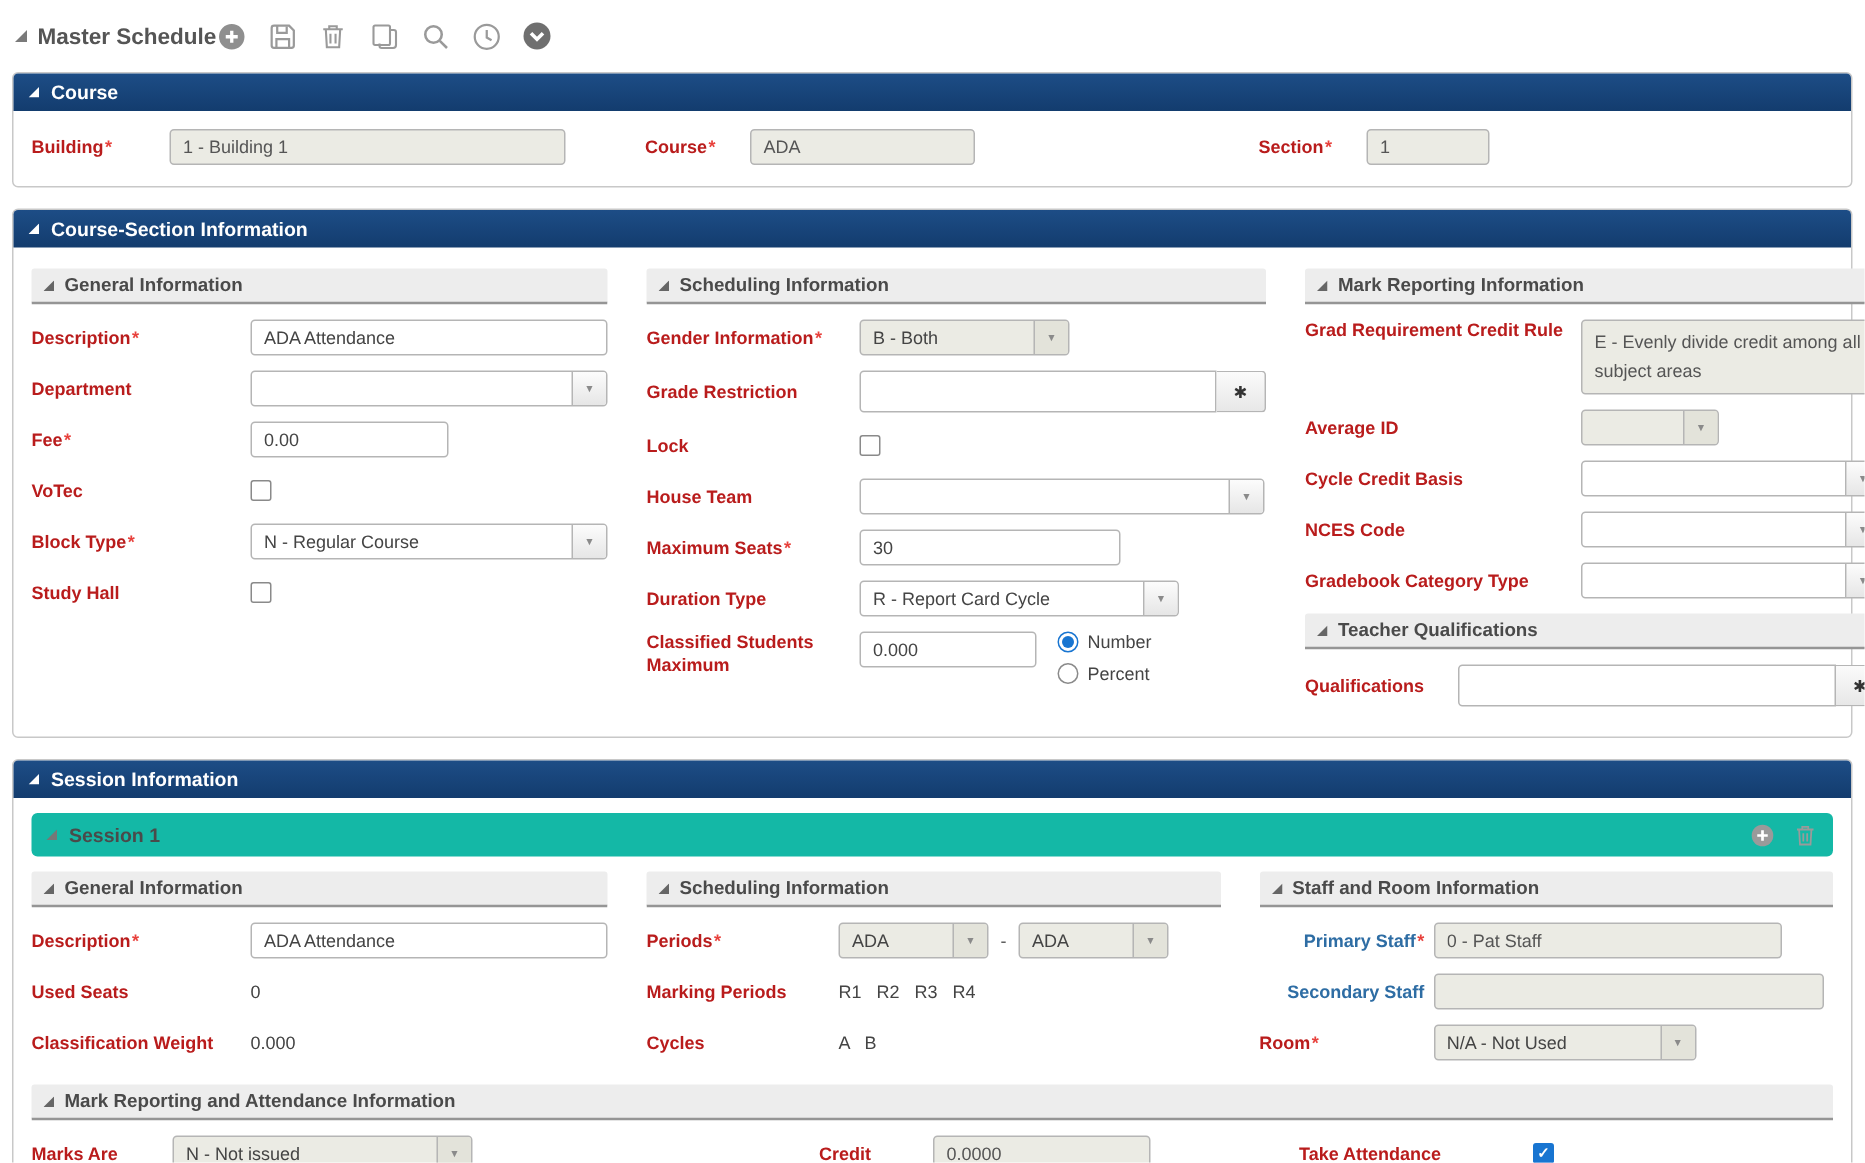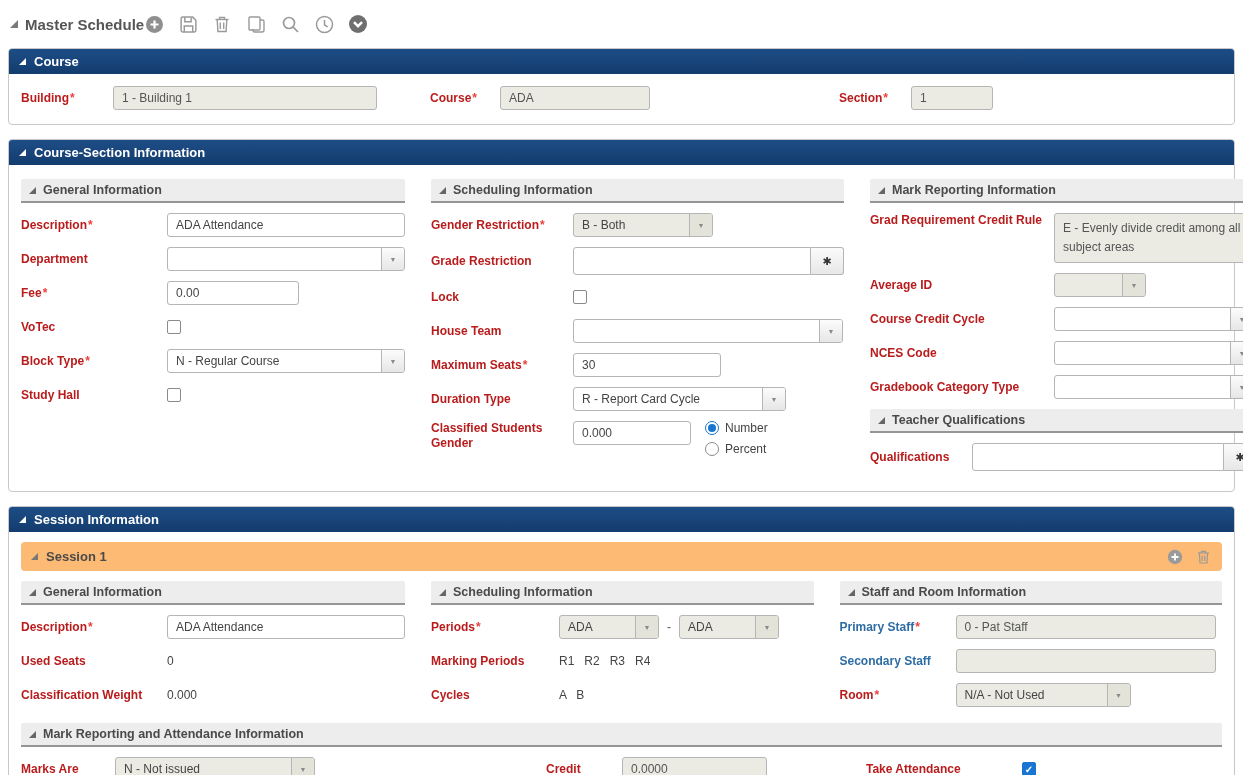--- a/index.html
+++ b/index.html
@@ -21,21 +21,21 @@
 
   .cols{display:grid;grid-template-columns:1fr 1fr 1fr;column-gap:26px;}
 
   .sub-header{display:flex;align-items:center;gap:7px;background:#ededed;border-bottom:2px solid #959595;
     padding:4px 8px;font-weight:bold;font-size:12.5px;color:#4a4a4a;border-radius:2px 2px 0 0;margin-top:6px;}
 
   
   .frow{display:flex;align-items:center;margin:10px 0;min-height:24px;}
   .frow.top{align-items:flex-start;}
   .lbl{font-weight:bold;color:#b91c1c;flex:0 0 140px;line-height:1.25;padding-right:6px;}
-  .lbl.blue{color:#2e6da4;}
+  .lbl.blue{color:#2e6da4;text-align:right;}
   .c1 .lbl{flex-basis:140px;}
   .c2 .lbl{flex-basis:136px;}
   .c3 .lbl{flex-basis:178px;}
   .tq .lbl{flex-basis:96px;}
   .s1 .lbl{flex-basis:140px;}
   .s2 .lbl{flex-basis:122px;}
   .s3 .lbl{flex-basis:110px;}
   .req::after{content:"";}
   .req.show::after{content:"*";color:#e8413c;margin-left:1px;}
 
@@ -68,21 +68,21 @@
   .rad{width:14px;height:14px;border:1px solid #8a8a8a;border-radius:50%;background:#fff;display:inline-flex;
     align-items:center;justify-content:center;cursor:pointer;box-sizing:border-box;}
   .rad.selected{border-color:#1875d1;}
   .rad.selected::after{content:"";width:8px;height:8px;border-radius:50%;background:#1875d1;}
   .radlbl{color:#444;}
 
   .plain{color:#444;white-space:pre;}
   .dash{margin:0 8px;color:#555;}
 
   
-  .session-bar{display:flex;align-items:center;justify-content:space-between;background:#fdba74;
+  .session-bar{display:flex;align-items:center;justify-content:space-between;background:#14b8a6;
     border-radius:4px;padding:6px 10px;margin:2px 0 4px;}
   .session-bar-left{display:flex;align-items:center;gap:8px;font-weight:bold;font-size:13px;color:#4a4a4a;}
   .session-bar-right{display:flex;align-items:center;gap:12px;}
   .sbtn{background:none;border:none;padding:0;cursor:pointer;width:17px;height:17px;display:flex;align-items:center;justify-content:center;}
 
   .bottom-grid{display:grid;grid-template-columns:505px 300px auto;column-gap:20px;}
   .bg1 .lbl{flex-basis:88px;}
   .bg2 .lbl{flex-basis:70px;}
   .bg3 .lbl{flex-basis:150px;}
 </style>
@@ -219,21 +219,21 @@
       </div>
 
       <div class="c2">
         <div class="sub-header">
           <svg width="7" height="7">
               <polygon points="7,0 7,7 0,7" fill="#666"></polygon>
             </svg>
           <span>Scheduling Information</span>
         </div>
         <div class="frow">
-          <span class="lbl"><span>Gender Restriction</span><span class="req show"></span></span>
+          <span class="lbl"><span>Gender Information</span><span class="req show"></span></span>
           <div class="sel dis" style="width:140px;">
             <span class="sval">B - Both</span>
             <span class="sarr"></span>
           </div>
         </div>
         <div class="frow">
           <span class="lbl"><span>Grade Restriction</span></span>
           <span class="astgrp">
             <input class="inp" style="width: 238px;" value="">
             <span class="astbtn"></span>
@@ -245,31 +245,31 @@
         </div>
         <div class="frow">
           <span class="lbl"><span>House Team</span></span>
           <div class="sel" style="width:270px;">
             <span class="sval"></span>
             <span class="sarr"></span>
           </div>
         </div>
         <div class="frow">
           <span class="lbl"><span>Maximum Seats</span><span class="req show"></span></span>
-          <input class="inp" style="width: 148px;" value="30">
+          <input class="inp" style="width: 174px;" value="30">
         </div>
         <div class="frow">
           <span class="lbl"><span>Duration Type</span></span>
           <div class="sel" style="width:213px;">
             <span class="sval">R - Report Card Cycle</span>
             <span class="sarr"></span>
           </div>
         </div>
         <div class="frow top">
-          <span class="lbl"><span>Classified Students Gender</span></span>
+          <span class="lbl"><span>Classified Students Maximum</span></span>
           <input class="inp" style="width: 118px;" value="0.000">
           <span class="radgrp">
             <span class="radrow">
               <span class="rad selected"></span>
               <span class="radlbl">Number</span>
             </span>
             <span class="radrow">
               <span class="rad"></span>
               <span class="radlbl">Percent</span>
             </span>
@@ -289,21 +289,21 @@
           <div class="box" style="width:200px;min-height:46px;">E - Evenly divide credit among all subject areas</div>
         </div>
         <div class="frow">
           <span class="lbl"><span>Average ID</span></span>
           <div class="sel dis" style="width:92px;">
             <span class="sval"></span>
             <span class="sarr"></span>
           </div>
         </div>
         <div class="frow">
-          <span class="lbl"><span>Course Credit Cycle</span></span>
+          <span class="lbl"><span>Cycle Credit Basis</span></span>
           <div class="sel" style="width:200px;">
             <span class="sval"></span>
             <span class="sarr"></span>
           </div>
         </div>
         <div class="frow">
           <span class="lbl"><span>NCES Code</span></span>
           <div class="sel" style="width:200px;">
             <span class="sval"></span>
             <span class="sarr"></span>
@@ -423,21 +423,21 @@
 
         <div class="s3">
           <div class="sub-header">
             <svg width="7" height="7">
                 <polygon points="7,0 7,7 0,7" fill="#666"></polygon>
               </svg>
             <span>Staff and Room Information</span>
           </div>
           <div class="frow">
             <span class="lbl blue"><span>Primary Staff</span><span class="req show"></span></span>
-            <input class="inp ro" style="width: 260px;" readonly="" value="0 - Pat Staff">
+            <input class="inp ro" style="width: 232px;" readonly="" value="0 - Pat Staff">
           </div>
           <div class="frow">
             <span class="lbl blue"><span>Secondary Staff</span></span>
             <input class="inp ro" style="width: 260px;" readonly="" value="">
           </div>
           <div class="frow">
             <span class="lbl"><span>Room</span><span class="req show"></span></span>
             <div class="sel dis" style="width:175px;">
               <span class="sval">N/A - Not Used</span>
               <span class="sarr"></span>

